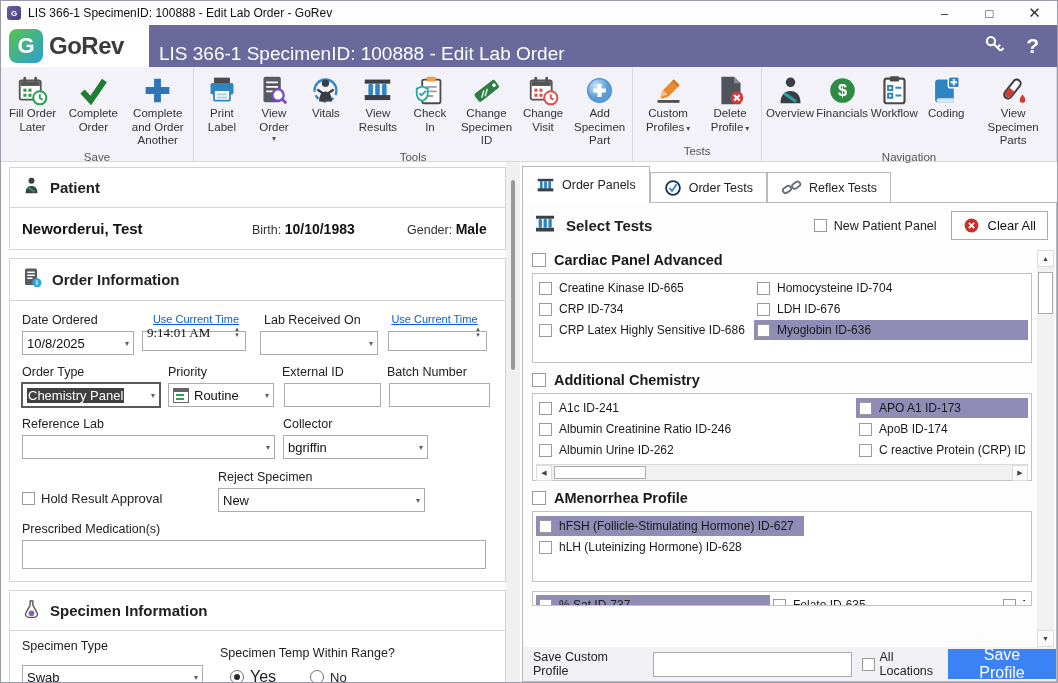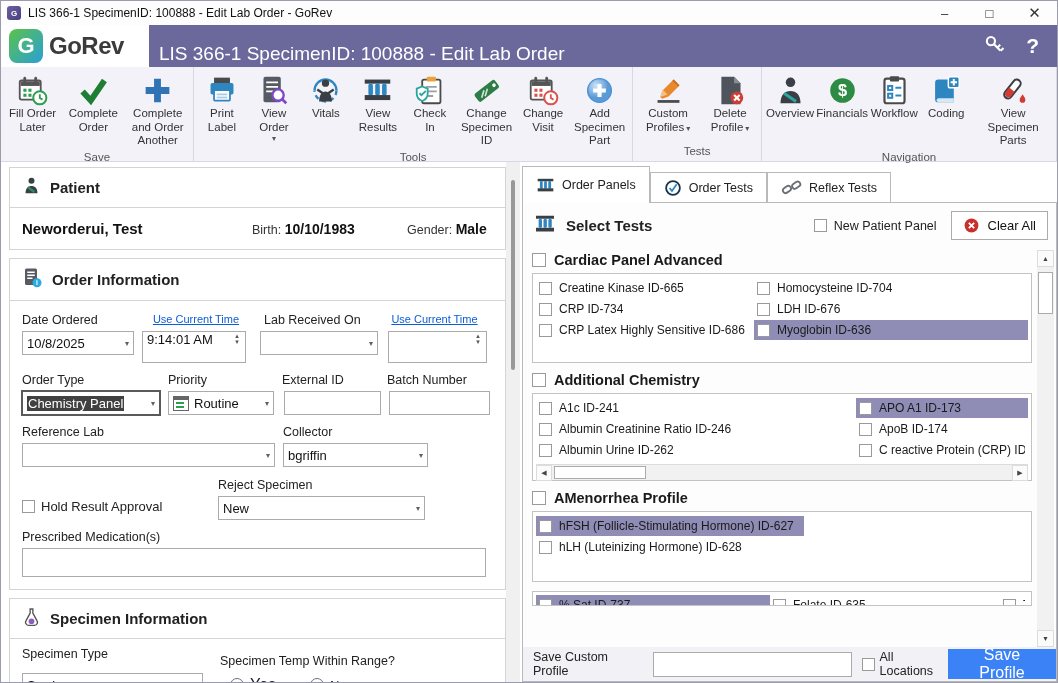--- a/index.html
+++ b/index.html
@@ -56,21 +56,21 @@
   
   .form { padding:10px 12px 12px 12px; }
   .frow { display:flex; margin-bottom:2px; }
   .flabel { font-size:12.5px; color:#222; }
   .link { font-size:11px; color:#0b5ed7; text-decoration:underline; }
   .combo { height:24px; border:1px solid #ababab; background:#fff; display:flex; align-items:center; padding:0 4px; font-size:13px; color:#111; }
   .combo .ctext { flex:1; white-space:nowrap; overflow:hidden; }
   .combo .carr { font-size:8px; color:#606060; padding-left:3px; }
   .combo.focused { border:1px solid #5a5a5a; outline:1px solid #5a5a5a; }
   .combo.focused .ctext span { background:#404040; color:#fff; padding:1px 1px; }
-  .spin { height:32px; border:1px solid #ababab; background:#fff; display:flex; align-items:center; padding:0 0 16px 4px; font-size:13px; color:#111; }
+  .spin { height:20px; border:1px solid #ababab; background:#fff; display:flex; align-items:center; padding:0 0 16px 4px; font-size:13px; color:#111;font-family:Liberation Serif, serif; }
   .spin .stext { flex:1; }
   .spin .sarrows { width:16px; display:flex; flex-direction:column; align-items:center; line-height:0.8; }
   .spin .sarrows span { font-size:7px; color:#555; }
   .tinput { height:24px; border:1px solid #ababab; background:#fff; font-size:13px; padding:0 4px; font-family:"Liberation Sans",sans-serif; }
   .cb { width:13px; height:13px; border:1px solid #9a9a9a; background:#fff; display:inline-block; flex:none; }
   .cbrow { display:flex; align-items:center; gap:6px; }
   .radio { width:14px; height:14px; border:1px solid #707070; border-radius:50%; background:#fff; display:inline-block; position:relative; flex:none; }
   .radio.sel::after { content:''; position:absolute; left:3px; top:3px; width:6px; height:6px; background:#2b2b2b; border-radius:50%; }
   .mini-cal { width:16px; height:15px; border:1px solid #666; border-top:4px solid #666; margin-right:5px; position:relative; background:#fff; flex:none; }
   .mini-cal::after { content:''; position:absolute; left:2px; top:2px; width:8px; height:2px; background:#2e9e4f; box-shadow:0 4px 0 #2e9e4f; }

